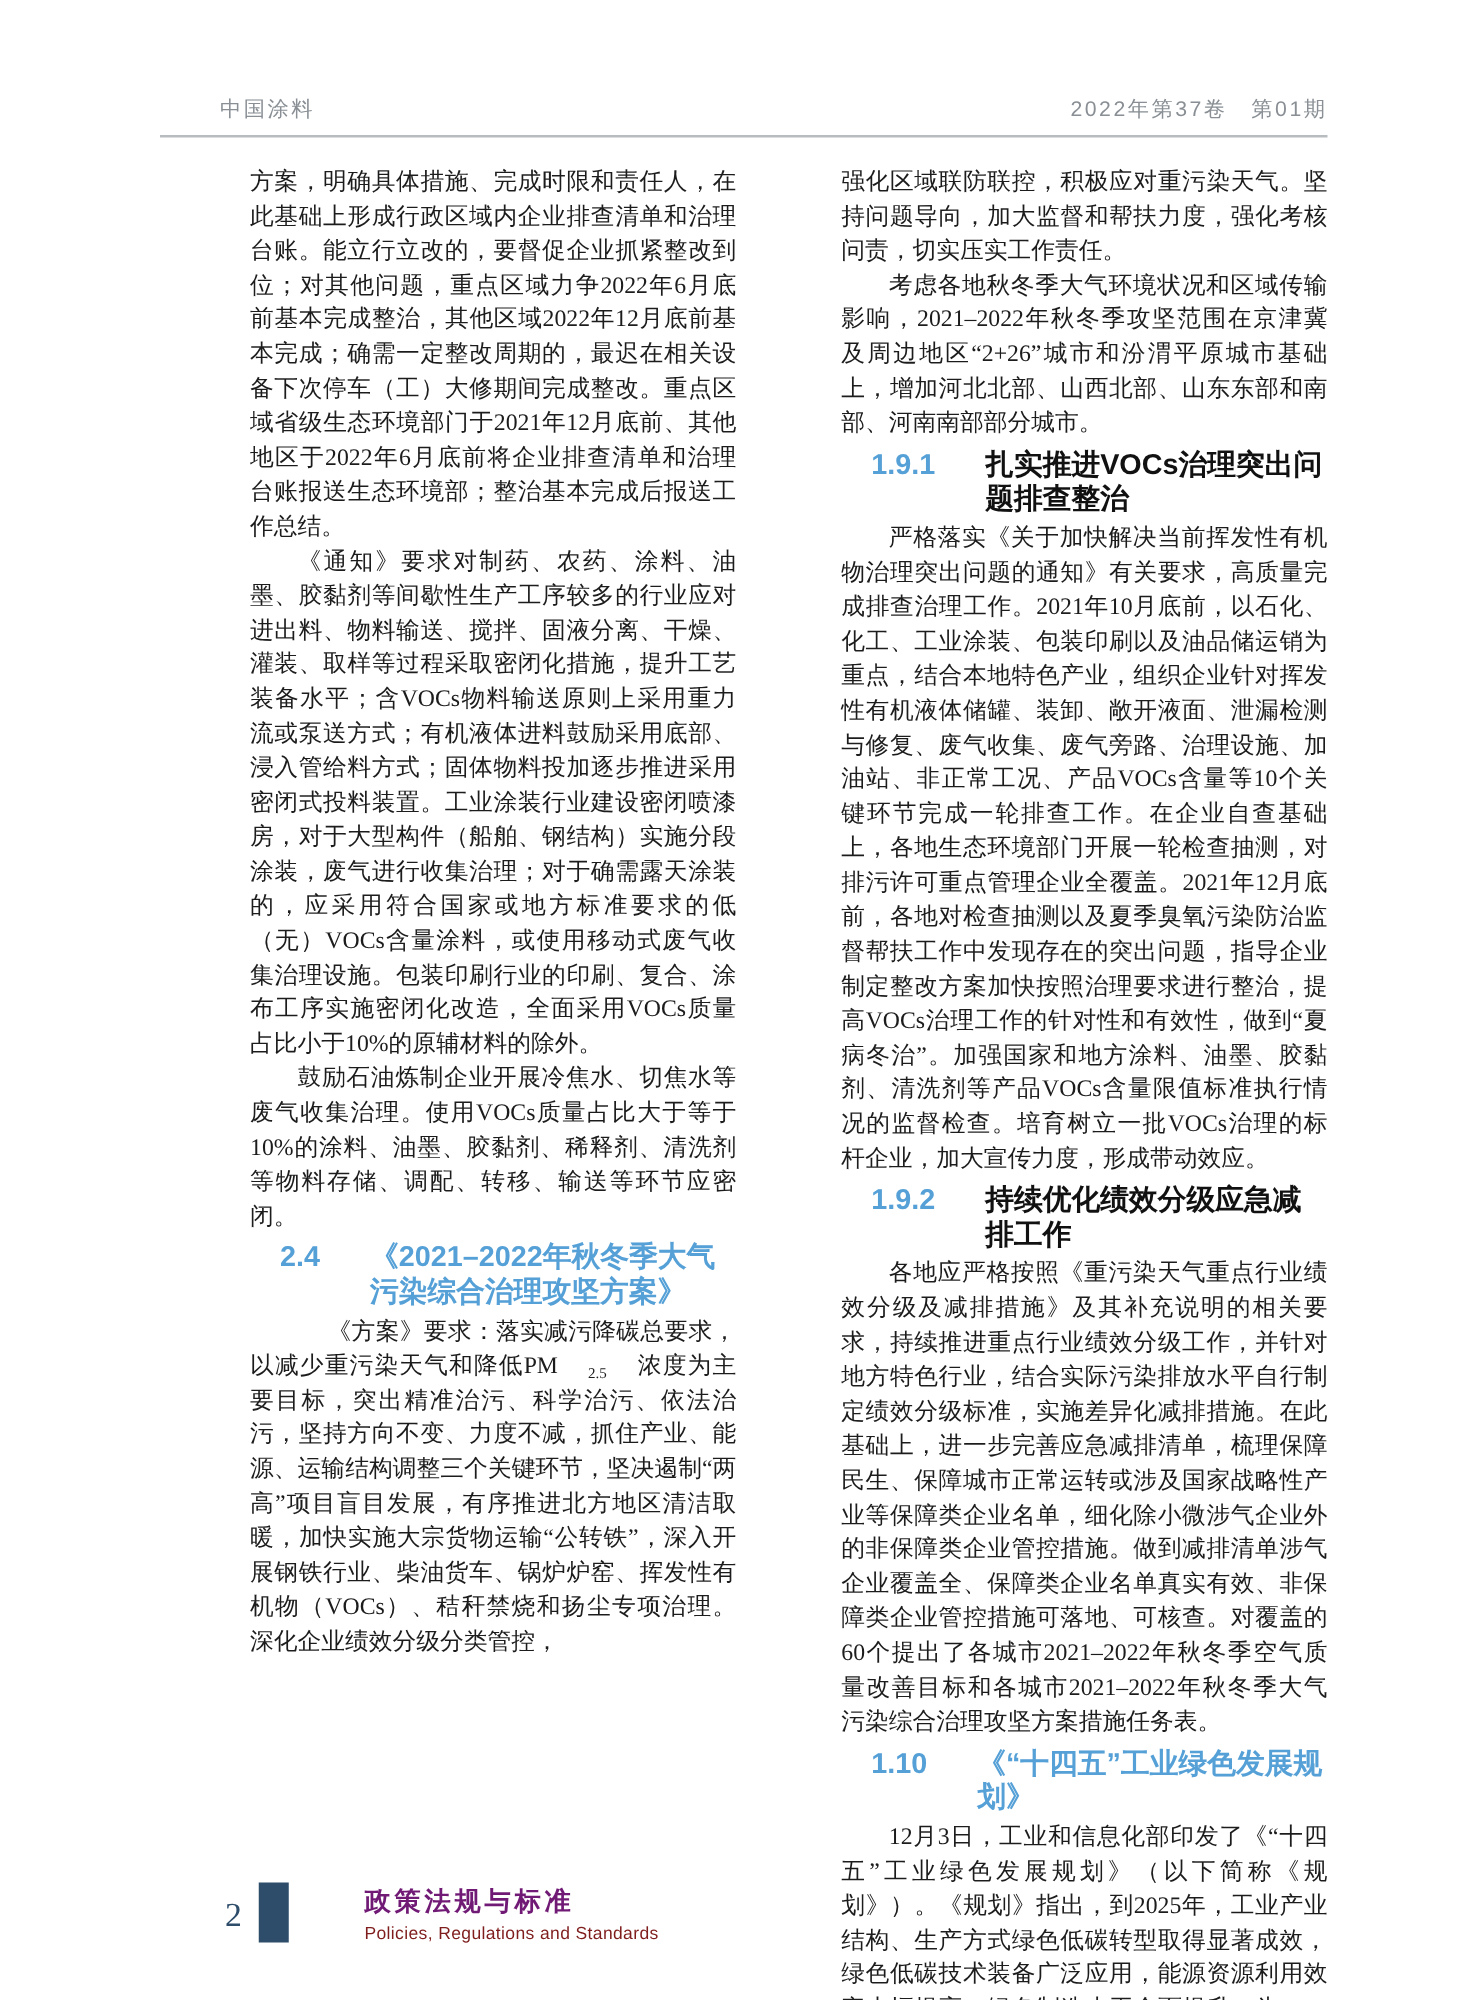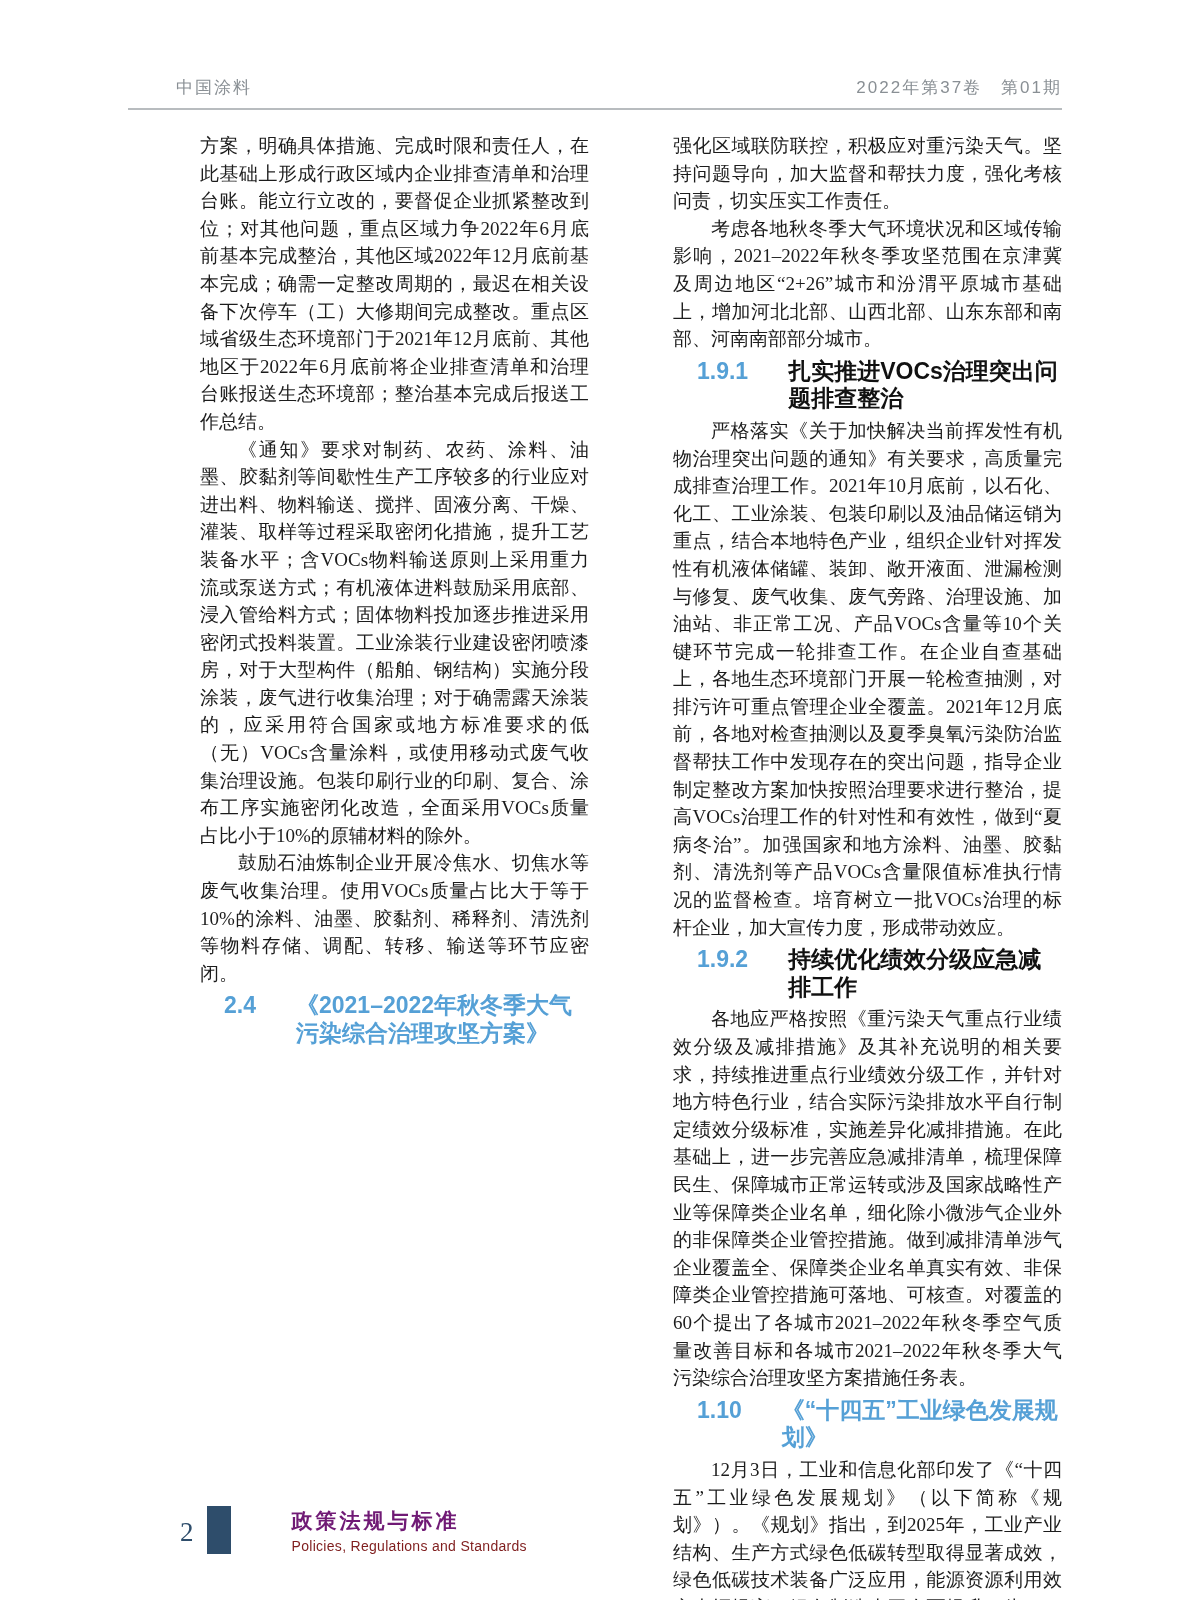--- a/index.html
+++ b/index.html
@@ -75,20 +75,21 @@
   <div class="columns">
 
     <div class="col">
       <p class="noindent">方案，明确具体措施、完成时限和责任人，在此基础上形成行政区域内企业排查清单和治理台账。能立行立改的，要督促企业抓紧整改到位；对其他问题，重点区域力争2022年6月底前基本完成整治，其他区域2022年12月底前基本完成；确需一定整改周期的，最迟在相关设备下次停车（工）大修期间完成整改。重点区域省级生态环境部门于2021年12月底前、其他地区于2022年6月底前将企业排查清单和治理台账报送生态环境部；整治基本完成后报送工作总结。</p>
       <p>《通知》要求对制药、农药、涂料、油墨、胶黏剂等间歇性生产工序较多的行业应对进出料、物料输送、搅拌、固液分离、干燥、灌装、取样等过程采取密闭化措施，提升工艺装备水平；含VOCs物料输送原则上采用重力流或泵送方式；有机液体进料鼓励采用底部、浸入管给料方式；固体物料投加逐步推进采用密闭式投料装置。工业涂装行业建设密闭喷漆房，对于大型构件（船舶、钢结构）实施分段涂装，废气进行收集治理；对于确需露天涂装的，应采用符合国家或地方标准要求的低（无）VOCs含量涂料，或使用移动式废气收集治理设施。包装印刷行业的印刷、复合、涂布工序实施密闭化改造，全面采用VOCs质量占比小于10%的原辅材料的除外。</p>
       <p>鼓励石油炼制企业开展冷焦水、切焦水等废气收集治理。使用VOCs质量占比大于等于10%的涂料、油墨、胶黏剂、稀释剂、清洗剂等物料存储、调配、转移、输送等环节应密闭。</p>
       <div class="heading">
         <span class="num">2.4</span>
         <span class="title">《2021–2022年秋冬季大气污染综合治理攻坚方案》</span>
       </div>
+      <p><span>《方案》要求：落实减污降碳总要求，以减少重污染天气和降低PM</span><sub class="pm">2.5</sub><span>浓度为主要目标，突出精准治污、科学治污、依法治污，坚持方向不变、力度不减，抓住产业、能源、运输结构调整三个关键环节，坚决遏制“两高”项目盲目发展，有序推进北方地区清洁取暖，加快实施大宗货物运输“公转铁”，深入开展钢铁行业、柴油货车、锅炉炉窑、挥发性有机物（VOCs）、秸秆禁烧和扬尘专项治理。深化企业绩效分级分类管控，</span></p>
     </div>
 
     <div class="col">
       <p class="noindent">强化区域联防联控，积极应对重污染天气。坚持问题导向，加大监督和帮扶力度，强化考核问责，切实压实工作责任。</p>
       <p>考虑各地秋冬季大气环境状况和区域传输影响，2021–2022年秋冬季攻坚范围在京津冀及周边地区“2+26”城市和汾渭平原城市基础上，增加河北北部、山西北部、山东东部和南部、河南南部部分城市。</p>
       <div class="heading black-title">
         <span class="num">1.9.1</span>
         <span class="title">扎实推进VOCs治理突出问题排查整治</span>
       </div>
       <p>严格落实《关于加快解决当前挥发性有机物治理突出问题的通知》有关要求，高质量完成排查治理工作。2021年10月底前，以石化、化工、工业涂装、包装印刷以及油品储运销为重点，结合本地特色产业，组织企业针对挥发性有机液体储罐、装卸、敞开液面、泄漏检测与修复、废气收集、废气旁路、治理设施、加油站、非正常工况、产品VOCs含量等10个关键环节完成一轮排查工作。在企业自查基础上，各地生态环境部门开展一轮检查抽测，对排污许可重点管理企业全覆盖。2021年12月底前，各地对检查抽测以及夏季臭氧污染防治监督帮扶工作中发现存在的突出问题，指导企业制定整改方案加快按照治理要求进行整治，提高VOCs治理工作的针对性和有效性，做到“夏病冬治”。加强国家和地方涂料、油墨、胶黏剂、清洗剂等产品VOCs含量限值标准执行情况的监督检查。培育树立一批VOCs治理的标杆企业，加大宣传力度，形成带动效应。</p>

